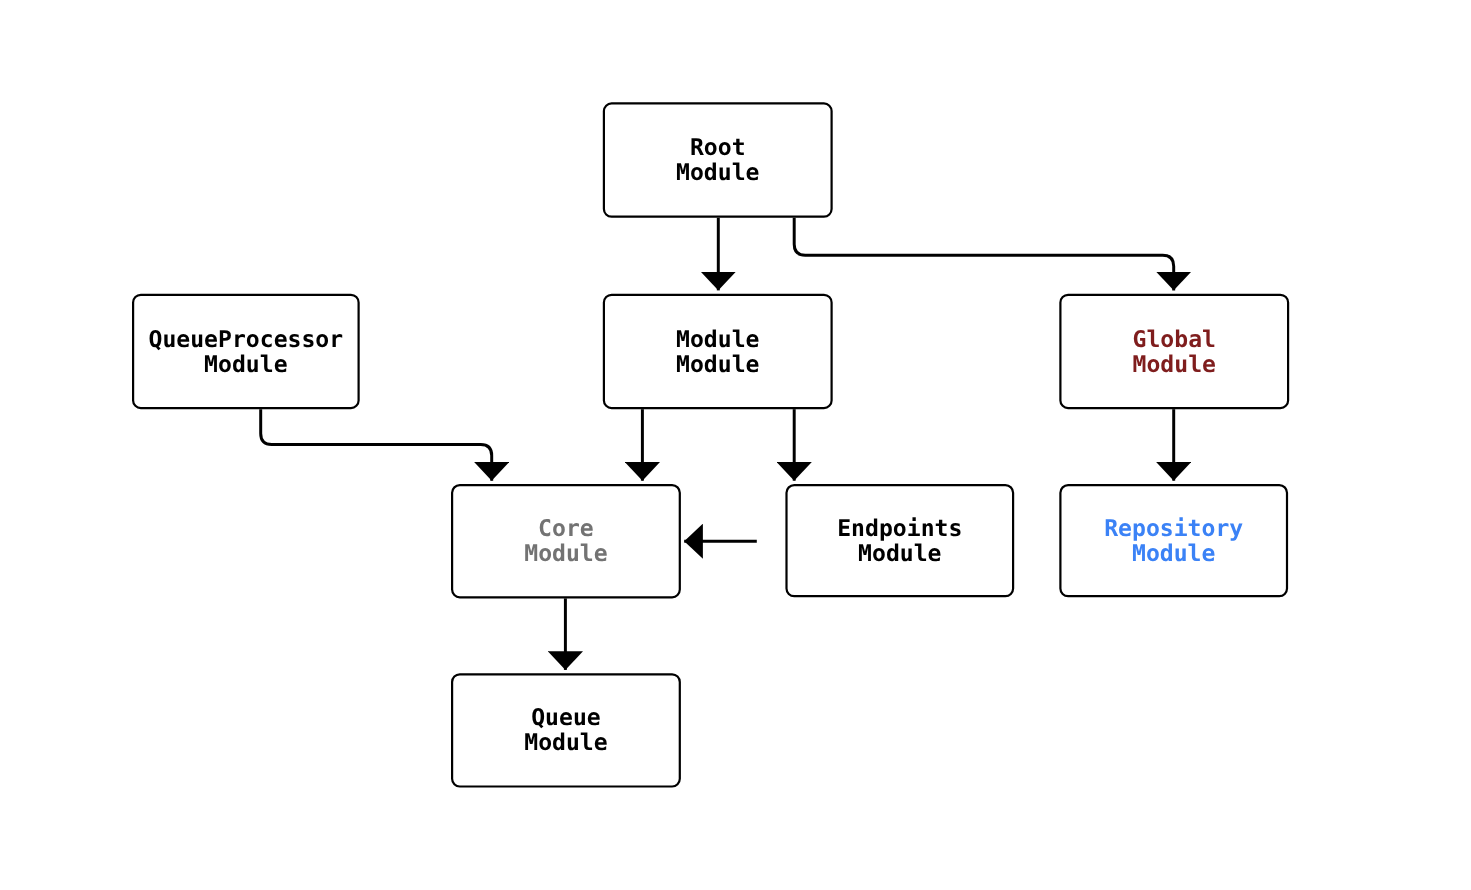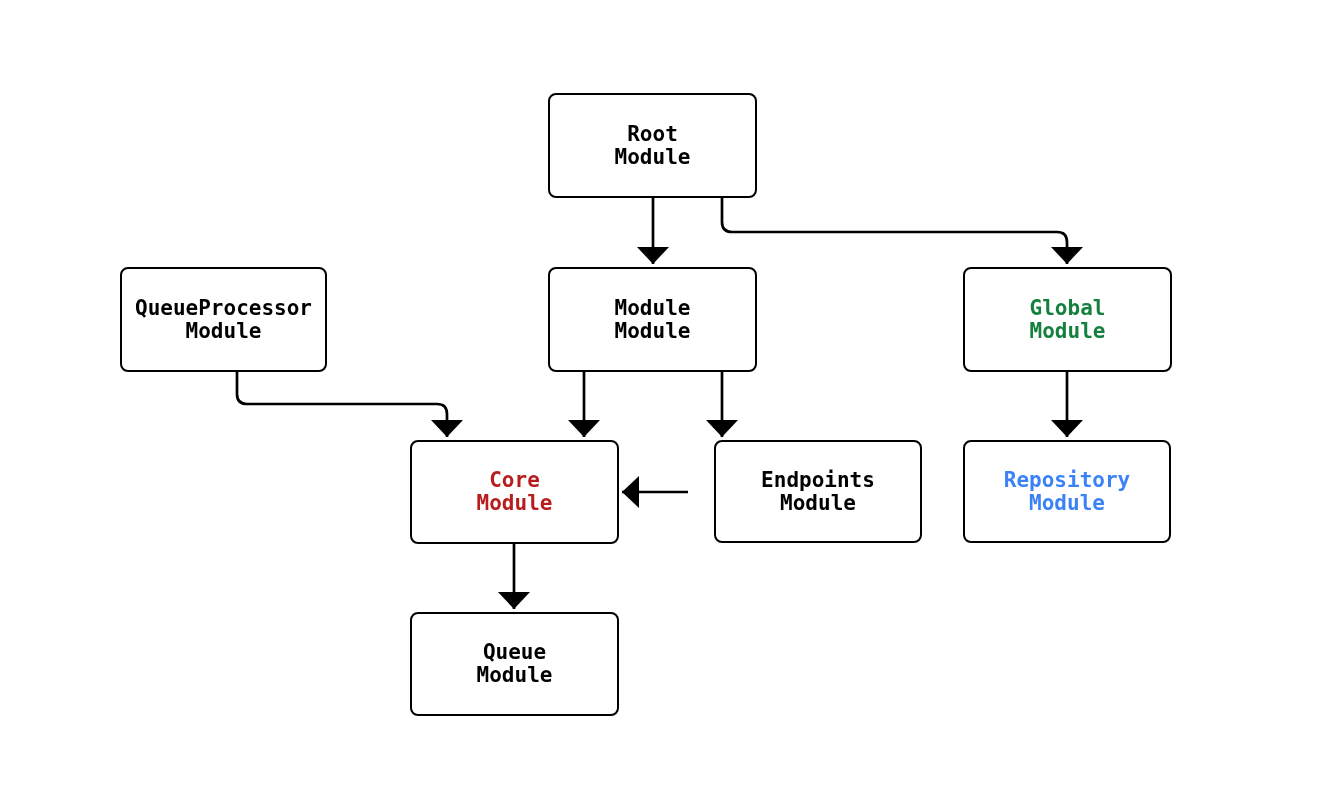--- a/index.html
+++ b/index.html
@@ -67,25 +67,25 @@
         <div class="node-line">Module</div>
       </div>
       <div class="node" style="left: 120px; top: 267px; width: 207px; height: 105px; border-width: 2.7px; border-color: rgb(0, 0, 0); border-radius: 8px; background: rgb(255, 255, 255); color: rgb(0, 0, 0);">
         <div class="node-line">QueueProcessor</div>
         <div class="node-line">Module</div>
       </div>
       <div class="node" style="left: 548px; top: 267px; width: 209px; height: 105px; border-width: 2.7px; border-color: rgb(0, 0, 0); border-radius: 8px; background: rgb(255, 255, 255); color: rgb(0, 0, 0);">
         <div class="node-line">Module</div>
         <div class="node-line">Module</div>
       </div>
-      <div class="node" style="left: 963px; top: 267px; width: 209px; height: 105px; border-width: 2.7px; border-color: rgb(0, 0, 0); border-radius: 8px; background: rgb(255, 255, 255); color: #15803d;">
+      <div class="node" style="left: 963px; top: 267px; width: 209px; height: 105px; border-width: 2.7px; border-color: rgb(0, 0, 0); border-radius: 8px; background: rgb(255, 255, 255); color: #7f1d1d;">
         <div class="node-line">Global</div>
         <div class="node-line">Module</div>
       </div>
-      <div class="node" style="left: 410px; top: 440px; width: 209px; height: 104px; border-width: 2.7px; border-color: rgb(0, 0, 0); border-radius: 8px; background: rgb(255, 255, 255); color: #b91c1c;">
+      <div class="node" style="left: 410px; top: 440px; width: 209px; height: 104px; border-width: 2.7px; border-color: rgb(0, 0, 0); border-radius: 8px; background: rgb(255, 255, 255); color: #737373;">
         <div class="node-line">Core</div>
         <div class="node-line">Module</div>
       </div>
       <div class="node" style="left: 688px; top: 440px; width: 208px; height: 103px; border-width: 2.7px; border-color: rgb(0, 0, 0); border-radius: 8px; background: rgb(255, 255, 255); color: rgb(0, 0, 0); margin-left: 26px;">
         <div class="node-line">Endpoints</div>
         <div class="node-line">Module</div>
       </div>
       <div class="node" style="left: 963px; top: 440px; width: 208px; height: 103px; border-width: 2.7px; border-color: rgb(0, 0, 0); border-radius: 8px; background: rgb(255, 255, 255); color: #3b82f6; align-items: center;">
         <div class="node-line">Repository</div>
         <div class="node-line">Module</div>

